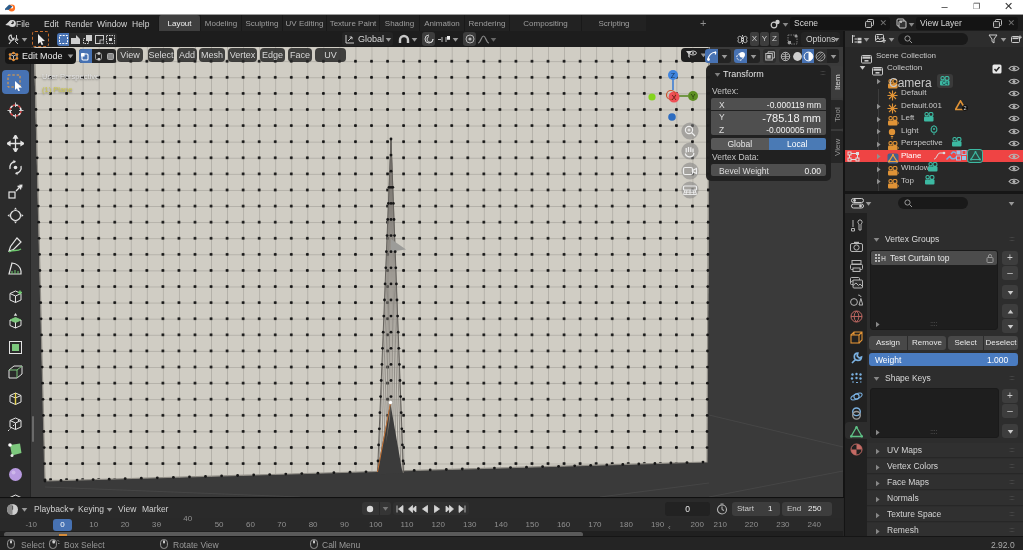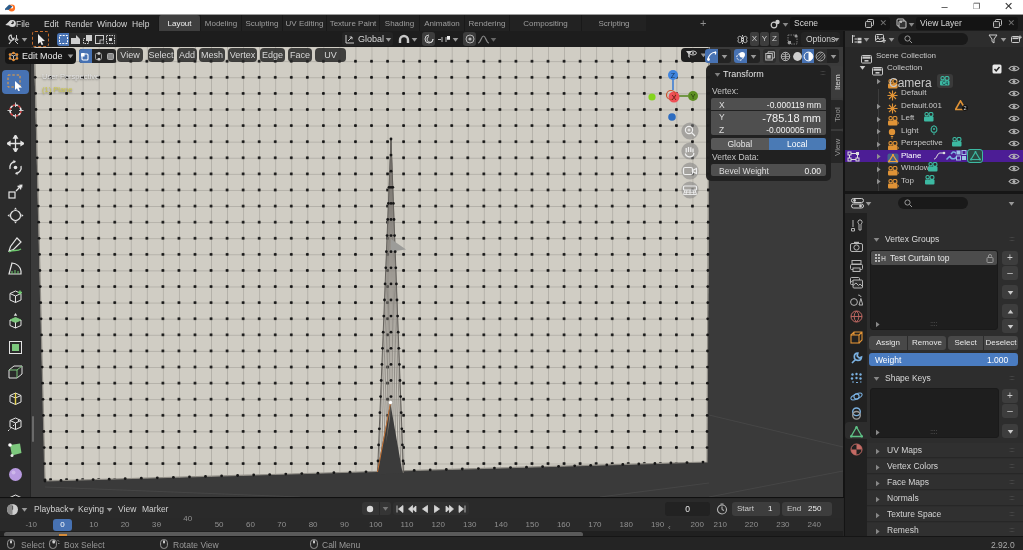--- a/index.html
+++ b/index.html
@@ -828,21 +828,21 @@
         <svg class="abs" style="left:106px;top:0px" width="12" height="10" viewBox="0 0 12 10">
           <circle cx="3.6" cy="2.2" r="1.7" fill="none" stroke="#3cb9a2" stroke-width="1.1"></circle>
           <circle cx="8" cy="2.4" r="2" fill="none" stroke="#3cb9a2" stroke-width="1.1"></circle>
           <rect x="1" y="4.5" width="9.5" height="5" rx="1" fill="#3cb9a2"></rect>
         </svg>
         <svg class="abs" style="left:163px;top:2px" width="12" height="9" viewBox="0 0 12 9">
           <path d="M1 4.5 C3 1.5 9 1.5 11 4.5 C9 7.5 3 7.5 1 4.5 Z" fill="none" stroke="#b5b5b5" stroke-width="1.1"></path>
           <circle cx="6" cy="4.5" r="1.6" fill="#b5b5b5"></circle>
         </svg>
       </div>
-<div class="abs" style="left:0;top:102.8px;width:178px;height:12.5px;background:#4c1d95;border-radius:0;">
+<div class="abs" style="left:0;top:102.8px;width:178px;height:12.5px;background:#ef4444;border-radius:0;">
         <svg class="abs" style="left:31px;top:3.5px" width="5" height="7" viewBox="0 0 5 7">
           <path d="M1 0.7 L1 6.3 L4.6 3.5 Z" fill="#909090"></path>
         </svg>
         <span class="abs" style="left:42px;top:0px;"><svg width="12" height="11" viewBox="0 0 12 11">
             <rect x="0.5" y="0.5" width="11" height="10" rx="2" fill="#44618c"></rect>
             <path d="M6 2 L10 8.5 L2 8.5 Z" fill="none" stroke="#f0a13c" stroke-width="1.2"></path>
             <circle cx="6" cy="2" r="1.1" fill="#f0a13c"></circle>
             <circle cx="10" cy="8.5" r="1.1" fill="#f0a13c"></circle>
             <circle cx="2" cy="8.5" r="1.1" fill="#f0a13c"></circle>
           </svg></span>

